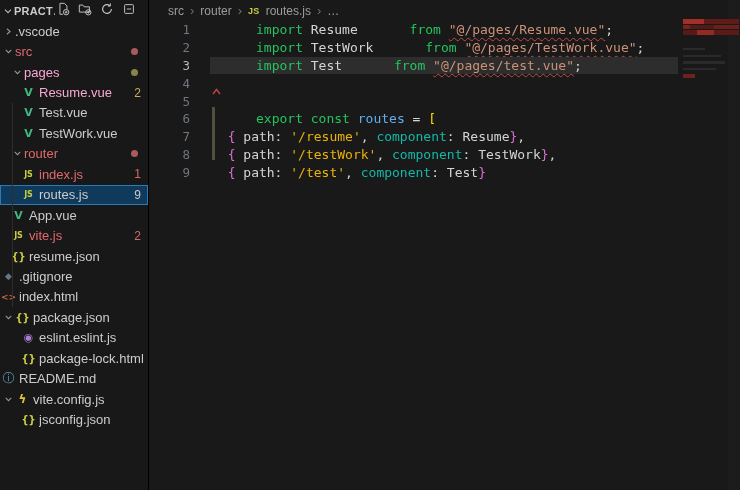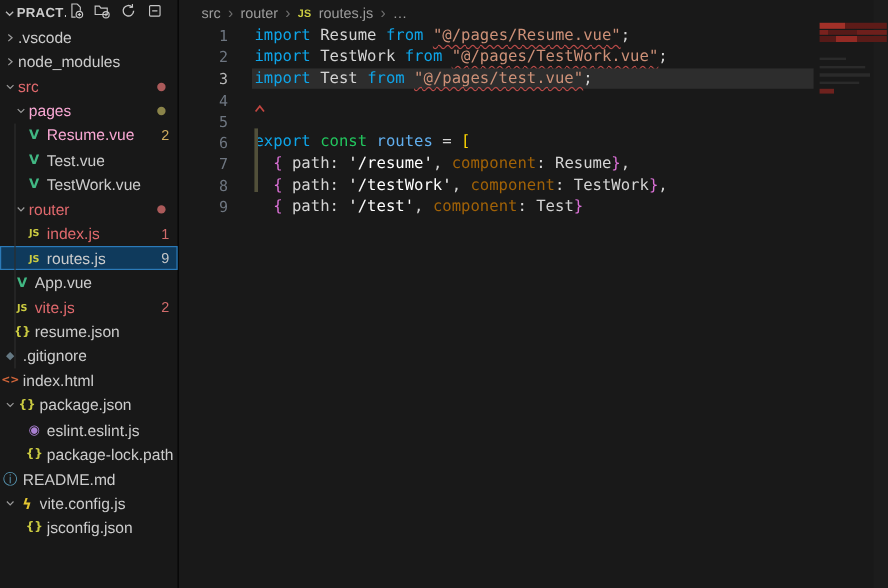--- a/index.html
+++ b/index.html
@@ -37,26 +37,26 @@
   #breadcrumb .crumb{cursor:pointer;}
   #breadcrumb .bsep{color:#6e6e6e;font-size:13px;}
   .jschip{color:#cbcb41;font-weight:bold;font-size:9px;letter-spacing:.3px;}
 
   #code{position:absolute;left:0;top:21px;width:591px;font-family:"DejaVu Sans Mono","Liberation Mono",monospace;font-size:13px;}
   .cline{position:relative;height:17.8px;display:flex;align-items:center;}
   .cline .ln{width:41px;flex:0 0 41px;text-align:right;color:#6e7681;font-size:12.5px;}
   .cline.current .ln{color:#b8b8b8;}
   .cline .lc{position:relative;margin-left:22px;white-space:pre;}
   .cline.current::before{content:'';position:absolute;left:61px;width:468px;top:0;bottom:0;background:#2d2d2d;}
-  .t-kw{color:#0ea5e9;}
+  .t-kw{color:#22c55e;margin-left:44px;}
   .t-cst{color:#22c55e;}
   .t-var{color:#61afef;}
   .t-pln{color:#d4d4d4;}
-  .t-str{color:#ffffff;}
-  .t-tl{color:#a16207;text-align:center;}
+  .t-str{color:#eab308;}
+  .t-tl{color:#14b8a6;text-align:center;}
   .t-b1{color:#ffd700;}
   .t-b2{color:#da70d6;}
   .t-serr,.t-b1e{text-decoration-line:underline;text-decoration-style:wavy;text-decoration-color:#b94a48;text-decoration-thickness:1px;text-underline-offset:3px;}
   .t-serr{color:#ce9178;}
   .t-b1e{color:#ffd700;}
 
   #indent-guide{position:absolute;left:63px;top:106.8px;width:2.5px;height:53.4px;background:#52503a;}
   #caret-squiggle{position:absolute;left:63px;top:81px;}
 
   
@@ -115,28 +115,20 @@
     </div>
     <div id="tree">
         <div class="trow c-default" style="padding-left: 3px;">
           <span class="chev">
             <svg width="11" height="11" viewBox="0 0 14 14">
               <path d="M5 3.5 L9 7 L5 10.5" fill="none" stroke="#9a9a9a" stroke-width="1.3"></path>
             </svg>
           </span>
           <span class="tlabel">.vscode</span>
         </div>
-        <div class="trow c-default" style="padding-left: 3px;">
-          <span class="chev">
-            <svg width="11" height="11" viewBox="0 0 14 14">
-              <path d="M5 3.5 L9 7 L5 10.5" fill="none" stroke="#9a9a9a" stroke-width="1.3"></path>
-            </svg>
-          </span>
-          <span class="tlabel">node_modules</span>
-        </div>
         <div class="trow c-error" style="padding-left: 3px;">
           <span class="chev">
             <svg width="11" height="11" viewBox="0 0 14 14">
               <path d="M3.5 5 L7 8.5 L10.5 5" fill="none" stroke="#9a9a9a" stroke-width="1.3"></path>
             </svg>
           </span>
           <span class="tlabel">src</span>
           <span class="dot dot-error"></span>
         </div>
         <div class="trow c-modified" style="padding-left: 12px;">
@@ -209,21 +201,21 @@
           </span>
           <span class="ficon" style="color: rgb(203, 203, 65); font-size: 10px; font-weight: 700;">{}</span>
           <span class="tlabel">package.json</span>
         </div>
         <div class="trow c-default" style="padding-left: 21px;">
           <span class="ficon" style="color: rgb(169, 127, 209); font-size: 11px; font-weight: 400;">◉</span>
           <span class="tlabel">eslint.eslint.js</span>
         </div>
         <div class="trow c-default" style="padding-left: 21px;">
           <span class="ficon" style="color: rgb(203, 203, 65); font-size: 10px; font-weight: 700;">{}</span>
-          <span class="tlabel">package-lock.path</span>
+          <span class="tlabel">package-lock.html</span>
         </div>
         <div class="trow c-default" style="padding-left: 1px;">
           <span class="ficon" style="color: rgb(90, 155, 184); font-size: 12px; font-weight: 400;">ⓘ</span>
           <span class="tlabel">README.md</span>
         </div>
         <div class="trow c-default" style="padding-left: 3px;">
           <span class="chev">
             <svg width="11" height="11" viewBox="0 0 14 14">
               <path d="M3.5 5 L7 8.5 L10.5 5" fill="none" stroke="#9a9a9a" stroke-width="1.3"></path>
             </svg>

